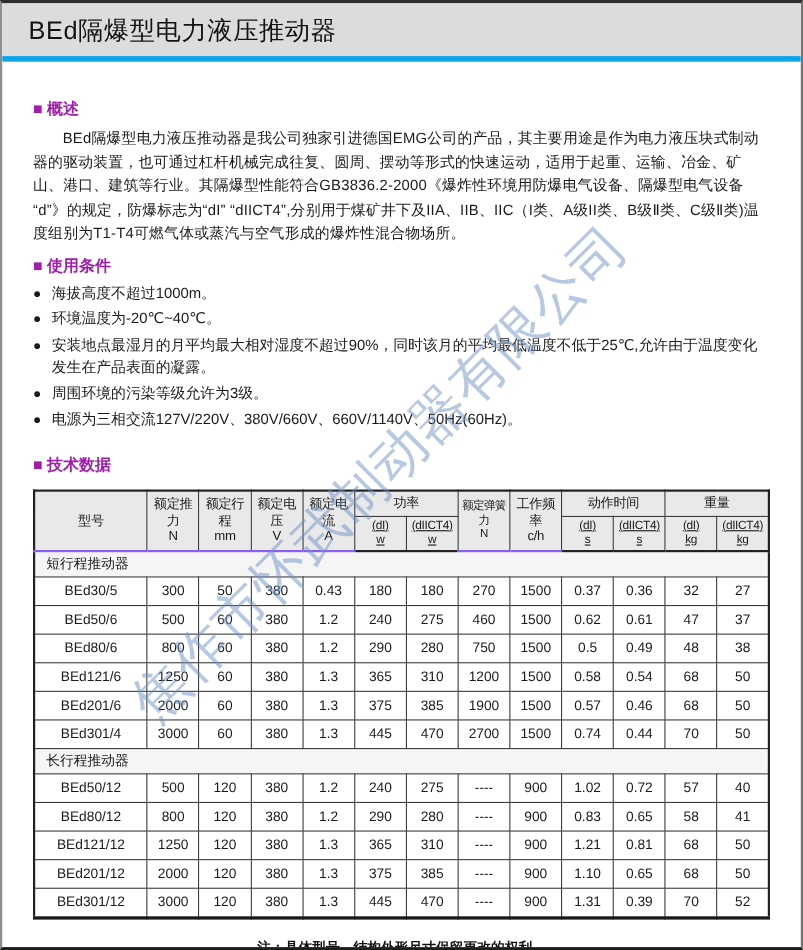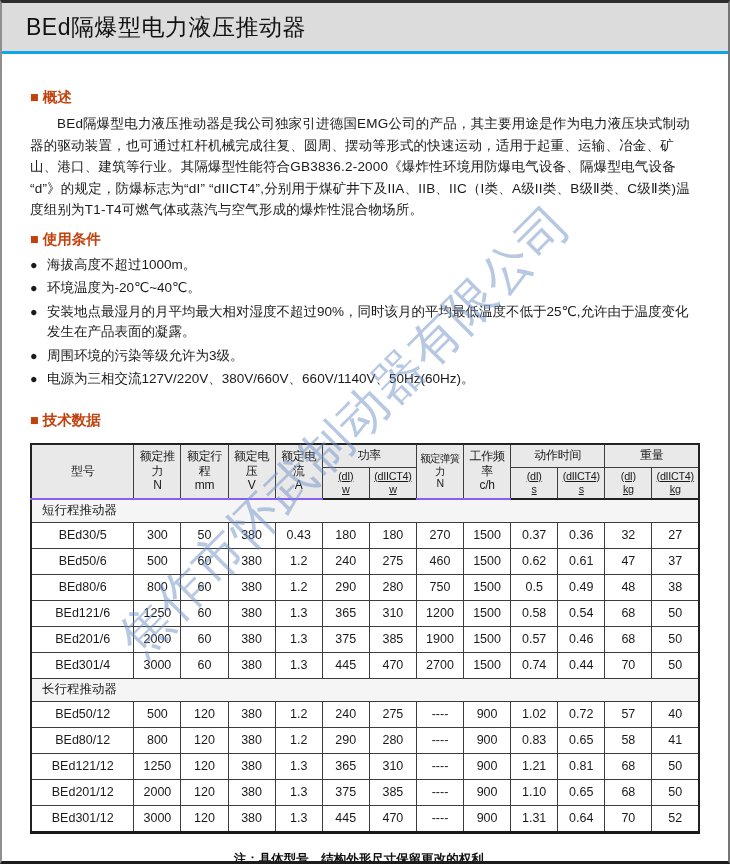--- a/index.html
+++ b/index.html
@@ -12,33 +12,33 @@
     border-left:2px solid #8f8f8f;
     border-right:2px solid #757575;
     border-bottom:3px solid #1c1c1c;
     overflow:hidden;
     font-family:"Liberation Sans","DejaVu Sans",sans-serif;
     color:#1a1a1a;
   }
   .header-band {
     height:48px;
     background:#dcdcdc;
-    border-bottom:3px solid #0ea5e9;
+    border-bottom:5px solid #0ea5e9;
     display:flex; align-items:center;
     padding-left:24px;
   }
   .page-title {
     font-size:23px;
     font-weight:500;
     letter-spacing:0.5px;
     color:#121212;
   }
   .content { position:relative; padding:0 28px; }
   .section-heading {
-    font-size:14.5px; font-weight:bold; color:#c2410c;
+    font-size:14.5px; font-weight:bold; color:#a21caf;
     margin:0;
   }
   .overview-heading { margin-top:34px; }
   .overview-text {
     margin:6px 0 0 0;
     font-size:13.5px; line-height:21.5px;
     text-indent:2em;
     letter-spacing:0.2px;
   }
   .conditions-heading { margin-top:9px; }
@@ -327,21 +327,21 @@
             <td>BEd301/12</td>
             <td>3000</td>
             <td>120</td>
             <td>380</td>
             <td>1.3</td>
             <td>445</td>
             <td>470</td>
             <td>----</td>
             <td>900</td>
             <td>1.31</td>
-            <td>0.64</td>
+            <td>0.39</td>
             <td>70</td>
             <td>52</td>
           </tr>
         </tbody>
     </table>
 
     <div class="note">注：具体型号、结构外形尺寸保留更改的权利。</div>
   </div>
 
   <div class="watermark">焦作市怀武制动器有限公司</div>

